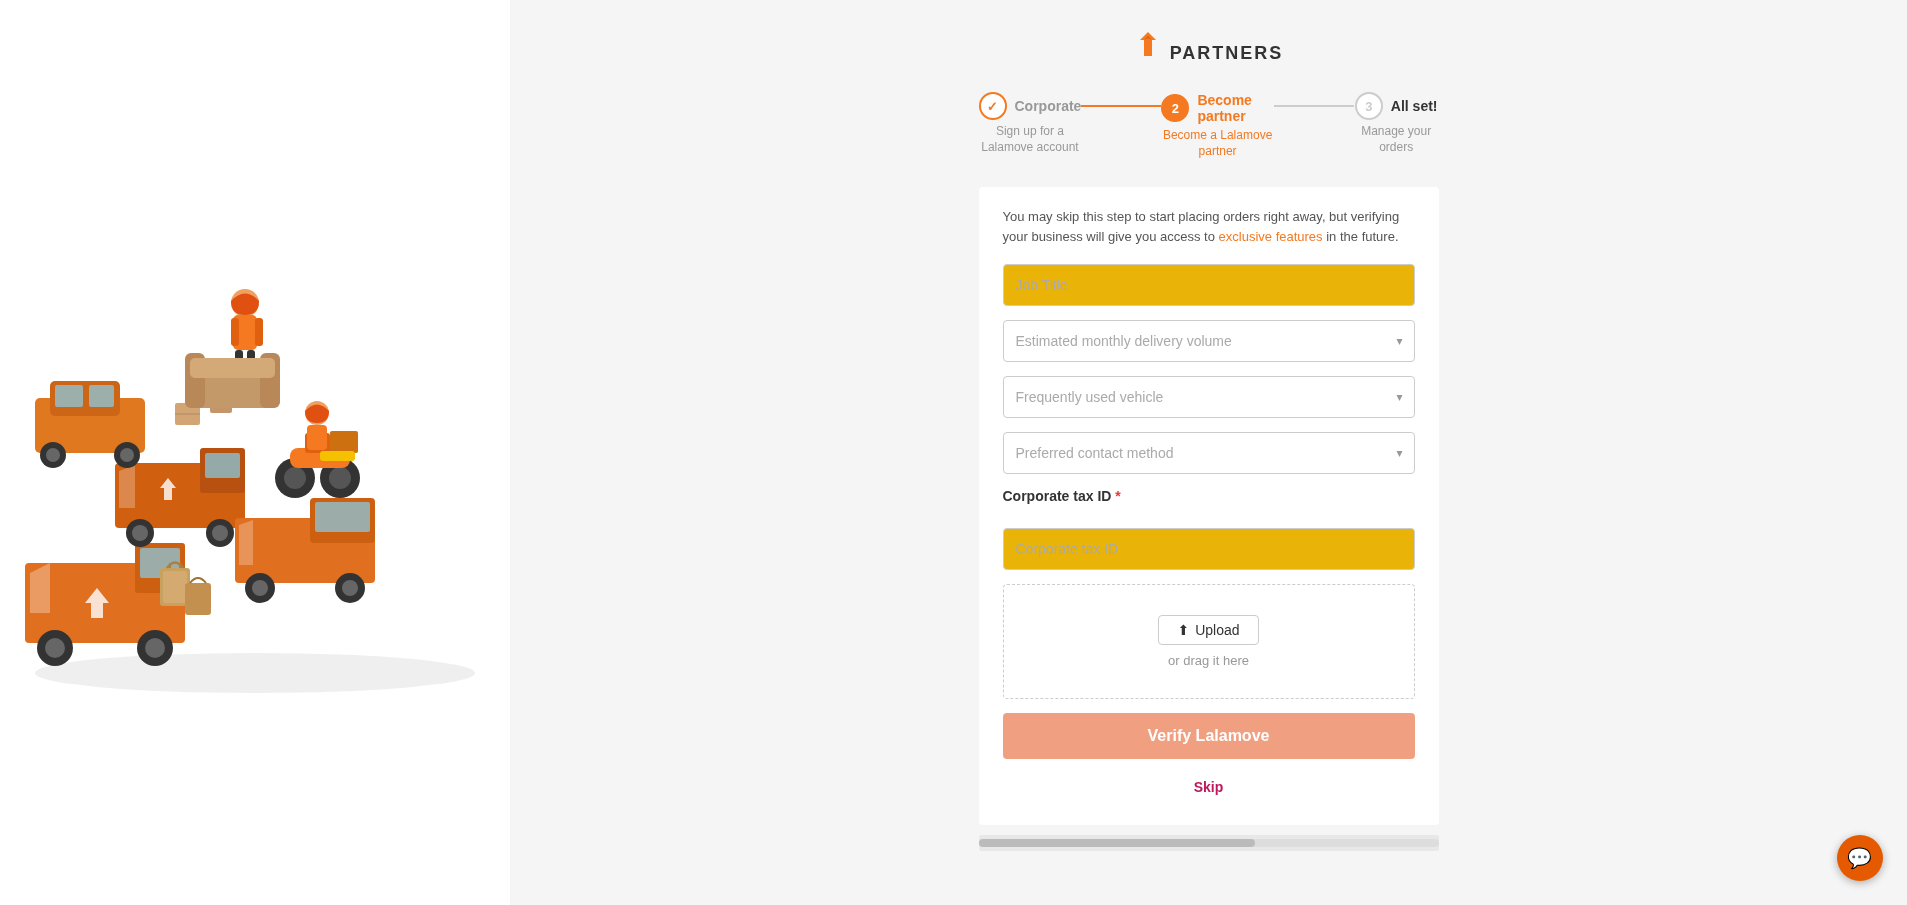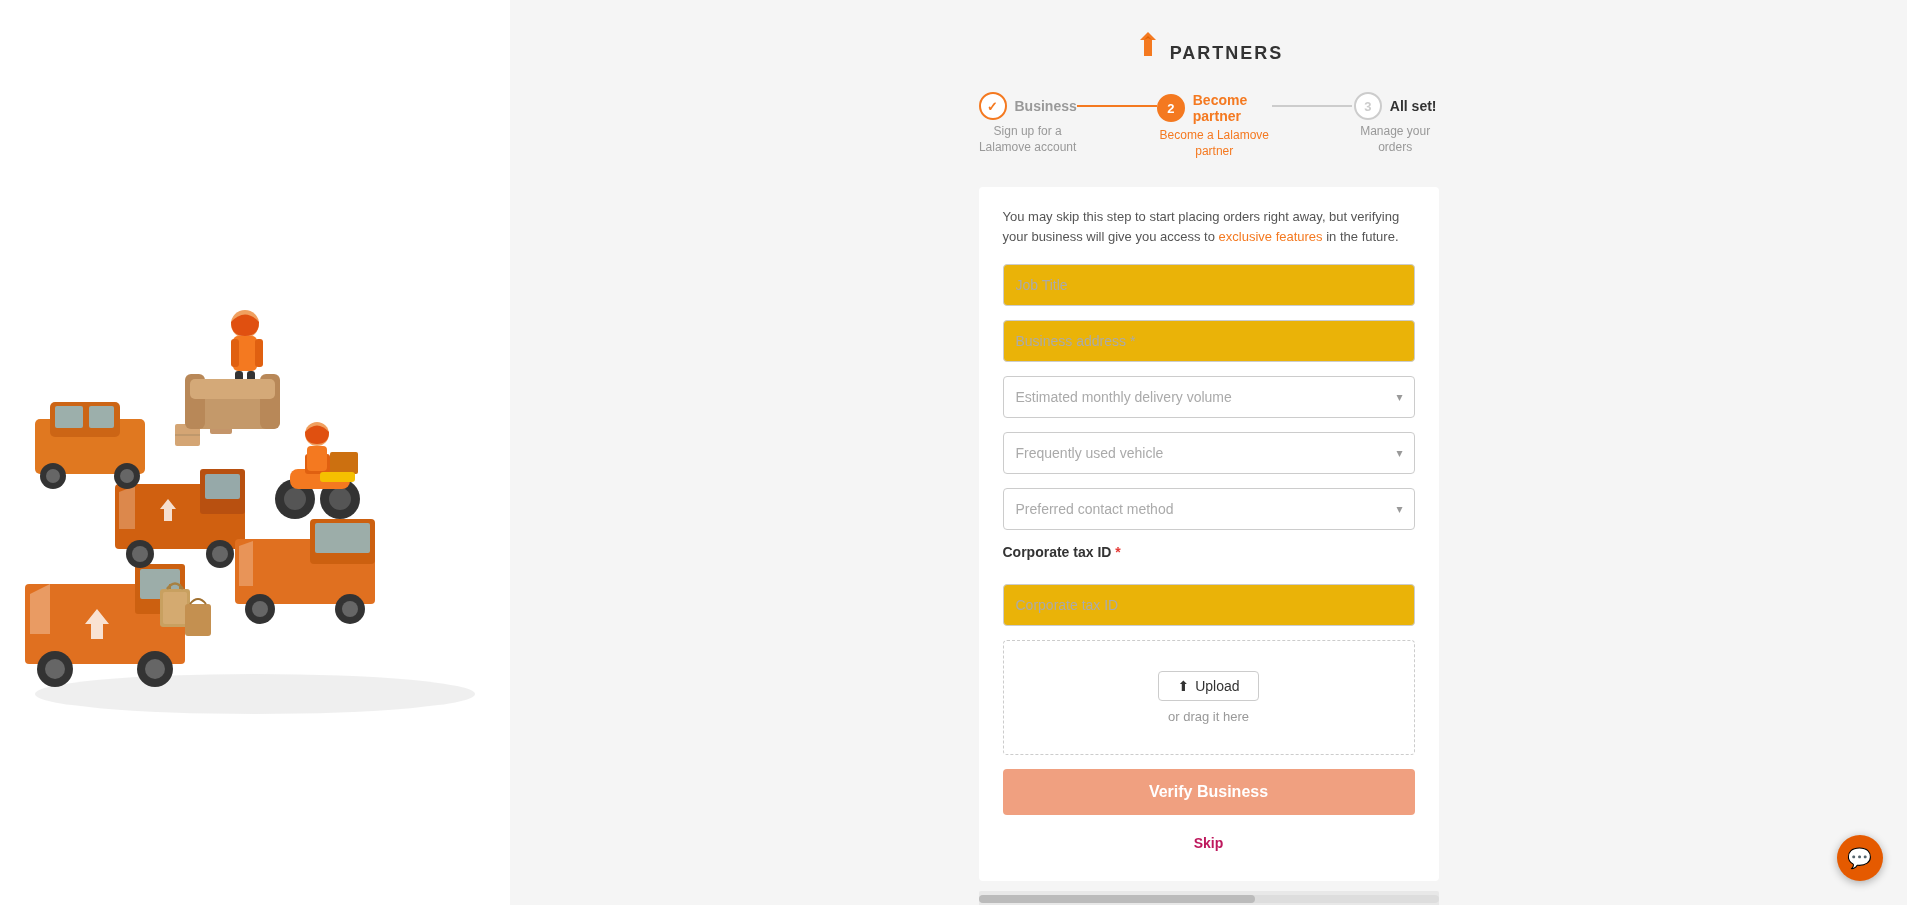--- a/index.html
+++ b/index.html
@@ -468,21 +468,21 @@
       </svg>
     </span>
     <span class="logo-text">PARTNERS</span>
   </div>
 
   <div class="steps-container">
 
     <div class="step">
       <div class="step-header">
         <div class="step-circle completed">✓</div>
-        <span class="step-title completed">Business</span>
+        <span class="step-title completed">Corporate</span>
       </div>
       <div class="step-subtitle">
         Sign up for a<br>Lalamove account
       </div>
     </div>
 
     <div class="step-connector"></div>
 
     <div class="step">
       <div class="step-header">
@@ -511,23 +511,20 @@
     <p class="info-text">
       You may skip this step to start placing orders right away, but verifying your business will give you access to <span>exclusive features</span> in the future.
     </p>
 
     
     <div class="form-group">
       <input type="text" class="form-input" placeholder="Job Title" style="">
     </div>
 
     
-    <div class="form-group">
-      <input type="text" class="form-input" placeholder="Business address *" style="">
-    </div>
 
     
     <div class="form-group">
       <div class="select-wrapper">
         <select class="form-select">
           <option value="" disabled="" selected="">Estimated monthly delivery volume</option>
           <option value="0-50">0-50</option>
           <option value="51-200">51-200</option>
           <option value="201-500">201-500</option>
           <option value="500+">500+</option>
@@ -576,21 +573,21 @@
     <div class="upload-area">
       <button class="upload-btn">
         <span>⬆</span>
         <span>Upload</span>
       </button>
       <span class="upload-or">or drag it here</span>
     </div>
 
     
     <button class="verify-btn">
-      <span>Verify Business</span>
+      <span>Verify Lalamove</span>
     </button>
 
     
     <button class="skip-btn">
       <span>Skip</span>
     </button>
   </div>
 
   <div class="scrollbar-area">
     <div class="scrollbar-track">

